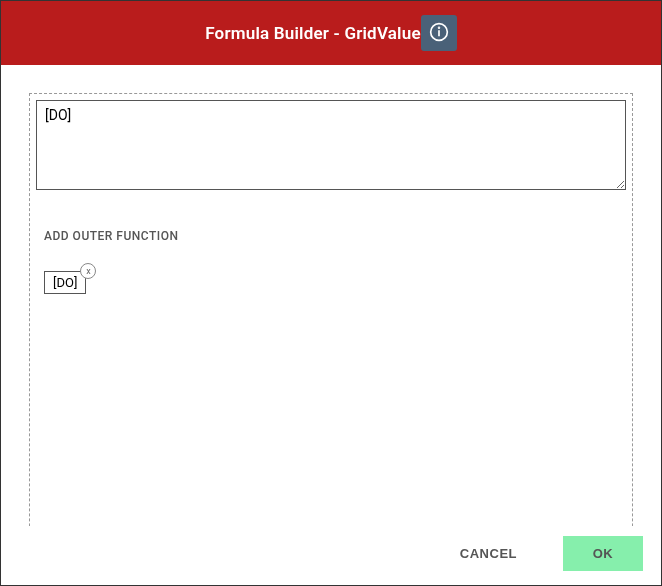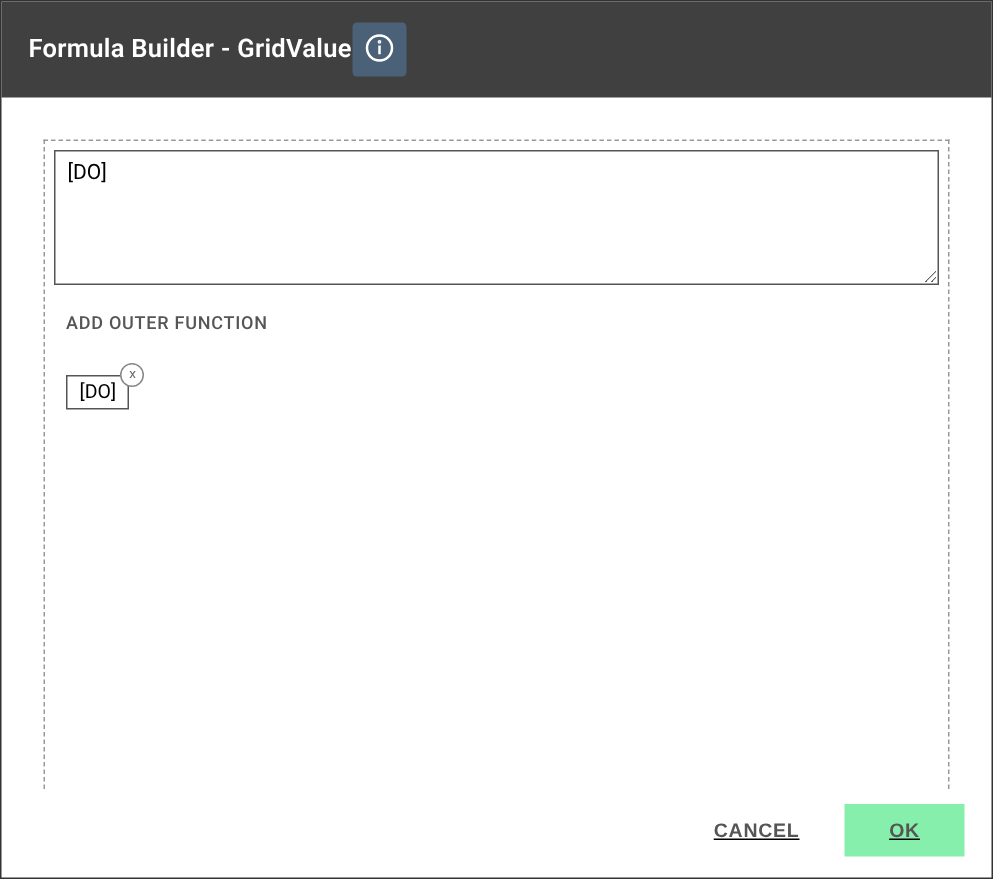--- a/index.html
+++ b/index.html
@@ -15,26 +15,26 @@
       overflow: hidden;
     }
     .dialog {
       width: 100%;
       height: 100%;
       display: flex;
       flex-direction: column;
       border: 1px solid #333;
     }
     .header {
-      background: #404040;
+      background: #b91c1c;
       color: #fff;
       padding: 14px 18px;
       display: flex;
       align-items: center;
-      justify-content: flex-start;
+      justify-content: center;
       font-size: 17px;
       font-weight: 600;
     }
     .header-title {
       letter-spacing: 0.2px;
     }
     .info-button {
       width: 36px;
       height: 36px;
       background: #4a6178;
@@ -92,20 +92,21 @@
       flex: 1;
       position: relative;
       overflow-y: scroll;
     }
     .add-outer-label {
       font-size: 12px;
       color: #555;
       letter-spacing: 0.5px;
       padding: 6px 4px 18px 4px;
       font-weight: 500;
+      margin-top: 21px;
     }
     .token-container {
       position: relative;
       display: inline-block;
       margin-left: 4px;
       margin-top: 10px;
     }
     .token {
       border: 1px solid #555;
       background: #fff;
@@ -161,23 +162,22 @@
       overflow-y: scroll;
     }
     .outer-scroll-content {
       height: 600px;
       width: 1px;
     }
     .footer {
       padding: 10px 18px 14px;
       display: flex;
       justify-content: flex-end;
-      gap: 10px;
+      gap: 26px;
       align-items: flex-start;
-      text-decoration: underline;
     }
     .btn {
       border: none;
       padding: 10px 20px;
       font-size: 13px;
       font-weight: 600;
       letter-spacing: 0.5px;
       cursor: pointer;
       color: #555;
       background: transparent;

